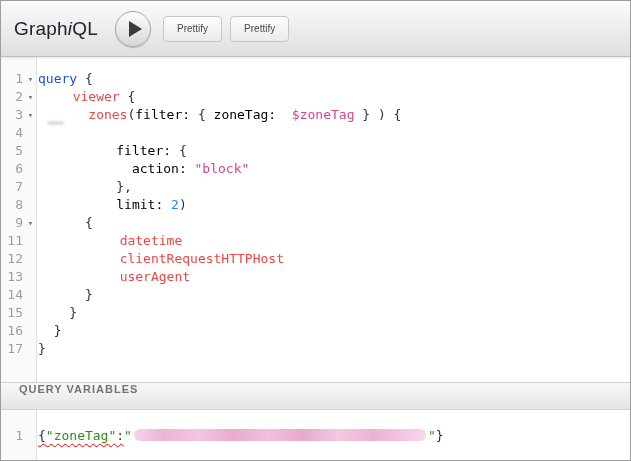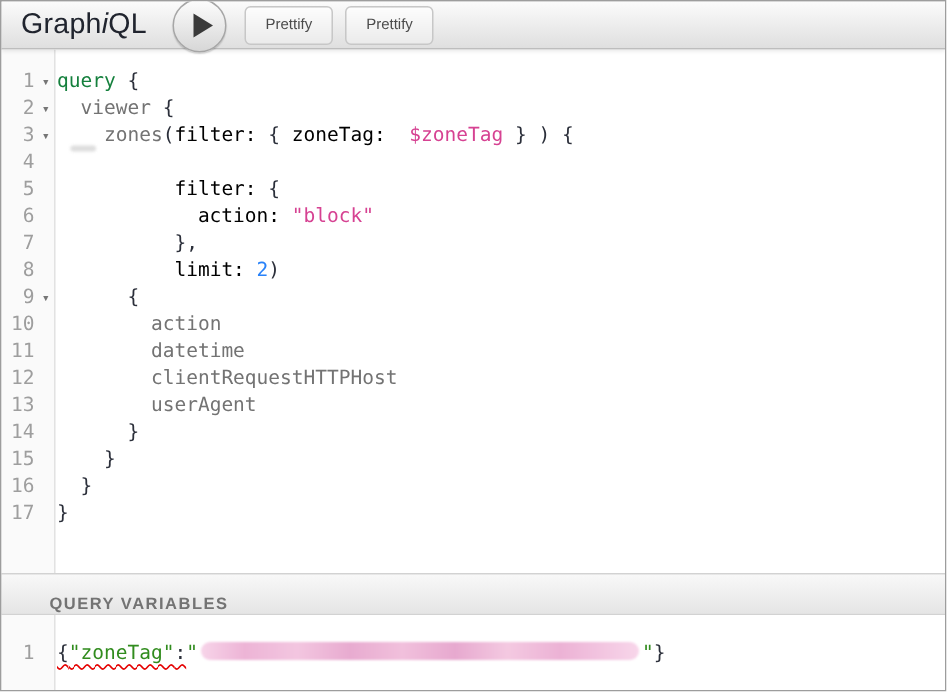--- a/index.html
+++ b/index.html
@@ -6,21 +6,21 @@
   body { background:#ffffff; font-family:"Liberation Sans", sans-serif; }
 
   .window {
     position:relative; width:631px; height:461px;
     border:1px solid #9d9d9d; background:#fff;
     display:flex; flex-direction:column; overflow:hidden;
   }
 
   
   .topbar {
-    height:32px; flex:none; display:flex; align-items:center;
+    height:56px; flex:none; display:flex; align-items:center;
     padding:0 8px 0 13px;
     background:linear-gradient(#fbfbfb, #dfdfdf);
     border-bottom:1px solid #bdbdbd;
     box-shadow:0 1px 3px rgba(0,0,0,.10);
     position:relative; z-index:2;
   }
   .logo { font-size:19px; color:#20242e; letter-spacing:.2px; margin-right:17px; cursor:default; }
   .logo .iti { font-style:italic; }
   .exec-btn {
     width:36px; height:36px; border-radius:50%;
@@ -51,39 +51,39 @@
     position:absolute; left:0; top:0; bottom:0; width:36px;
     background:#fafafa; border-right:1px solid #e2e2e2;
   }
   .lines { position:relative; padding-top:13px; }
   .cm-line { display:flex; height:18px; line-height:18px;
     font-family:"DejaVu Sans Mono", monospace; font-size:13px; }
   .ln { flex:none; width:22px; text-align:right; color:#9e9e9e; }
   .fold { flex:none; width:15px; text-align:center; font-size:9px; color:#767676; line-height:18px; cursor:pointer; }
   .code { flex:none; white-space:pre; color:#141823; }
 
-  .kw  { color:#15803d; }
-  .fld { color:#737373; }
+  .kw  { color:#1d4ed8; }
+  .fld { color:#ef4444;margin-left:19px; }
   .attr{ color:#000000; }
   .str { color:#D64292; }
   .num { color:#2882F9; }
   .var { color:#D64292; }
   .p, .ws { color:#2b2f3a; }
 
   .smudge {
     position:absolute; left:46px; top:64px; width:17px; height:4px;
     background:#d4d4d4; border-radius:2px; filter:blur(1px); opacity:.8;
   }
 
   
   .varbar {
     flex:none; height:28px;
     border-top:1px solid #d2d2d2; border-bottom:1px solid #d2d2d2;
     background:linear-gradient(#f8f8f8, #e5e5e5);
-    display:flex; align-items:flex-end; padding-left:32px;
+    display:flex; align-items:flex-start; padding-left:18px;
     cursor:pointer;
   }
   .varbar-title {
     font-size:11px; font-weight:bold; color:#737373; letter-spacing:1px;
   }
   .vararea { flex:none; height:50px; background:#fff; position:relative; overflow:hidden; }
   .vararea .gutter-bg { width:36px; }
   .vararea .lines { padding-top:17px; }
 
   .vkey { color:#318C1E; }
@@ -157,25 +157,20 @@
           <span class="ln">8</span>
           <span class="fold"></span>
           <span class="code"><span class="ws">          </span><span class="attr">limit:</span><span class="ws"> </span><span class="num">2</span><span class="p">)</span></span>
         </div>
         <div class="cm-line">
           <span class="ln">9</span>
           <span class="fold">▾</span>
           <span class="code"><span class="p">      {</span></span>
         </div>
         <div class="cm-line">
-          <span class="ln">10</span>
-          <span class="fold"></span>
-          <span class="code"><span class="ws">        </span><span class="fld">action</span></span>
-        </div>
-        <div class="cm-line">
           <span class="ln">11</span>
           <span class="fold"></span>
           <span class="code"><span class="ws">        </span><span class="fld">datetime</span></span>
         </div>
         <div class="cm-line">
           <span class="ln">12</span>
           <span class="fold"></span>
           <span class="code"><span class="ws">        </span><span class="fld">clientRequestHTTPHost</span></span>
         </div>
         <div class="cm-line">

